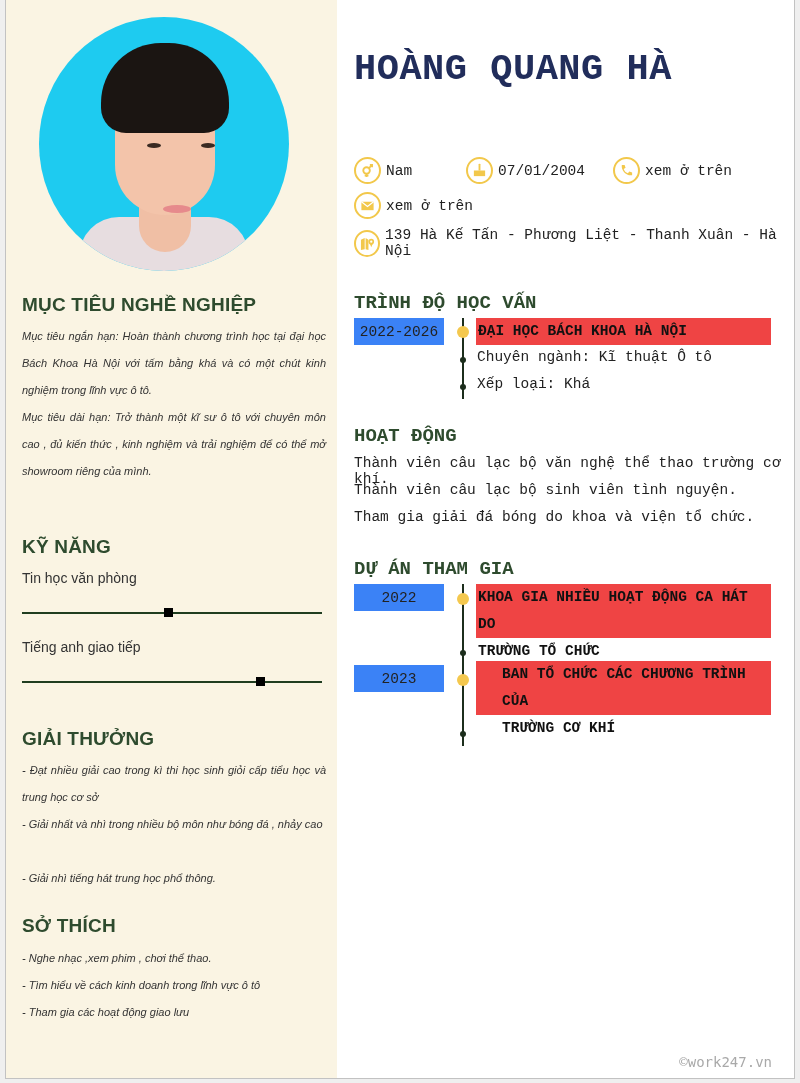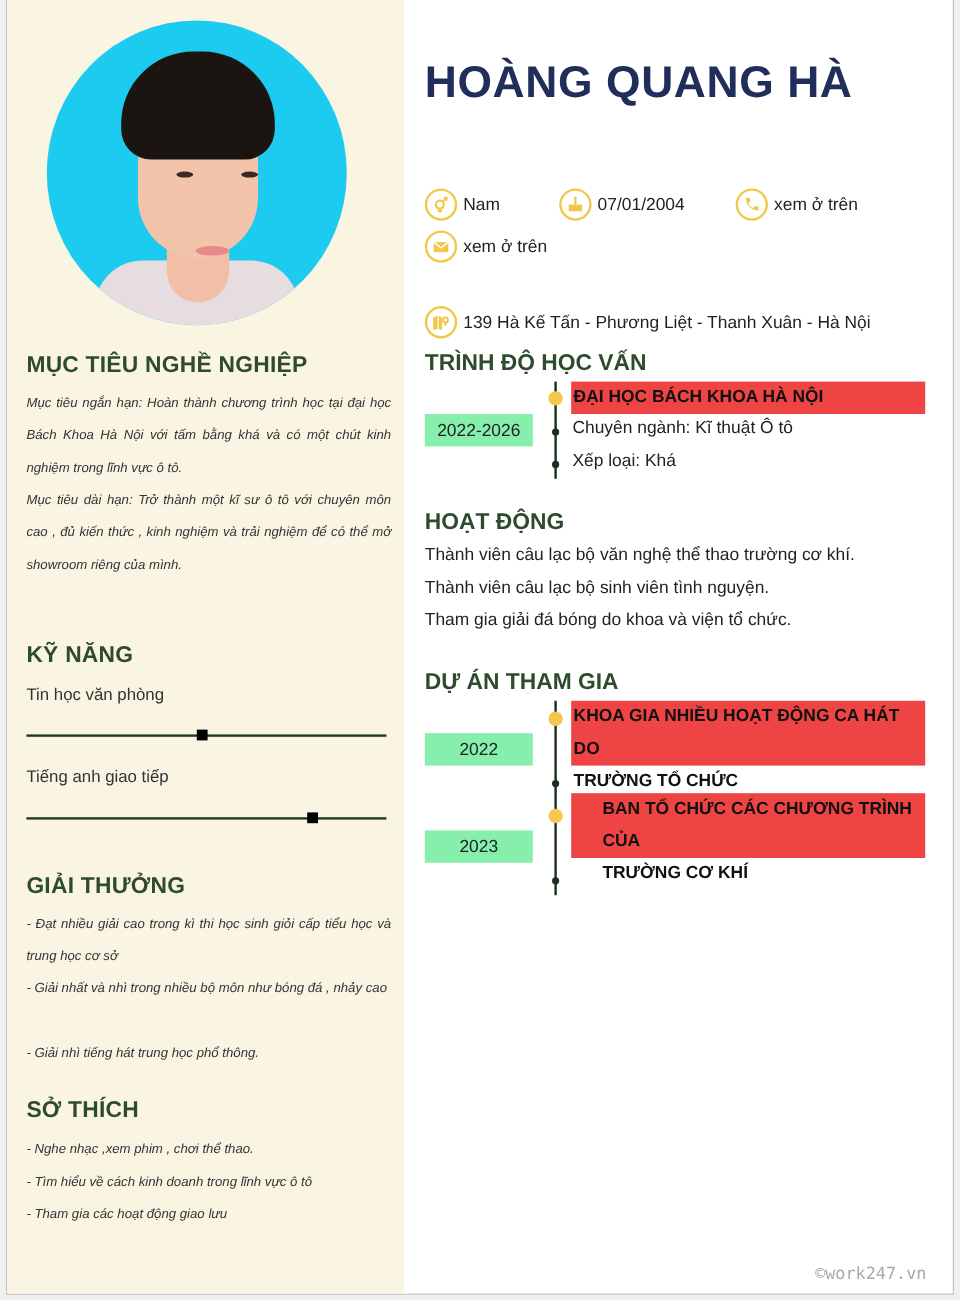--- a/index.html
+++ b/index.html
@@ -32,32 +32,32 @@
   }
   .para-l {
     position: absolute; left: 16px; width: 304px; font-size: 11px; line-height: 27px; color: #333;
     text-align: justify;
     font-style: italic;
   }
   .skill-label { position:absolute; left:16px; font-size:14px; color:#333; }
   .skill-bar { position:absolute; left:16px; width:300px; height:2px; background:#1f3d1f; }
   .skill-knob { position:absolute; top:-4px; width:9px; height:9px; background:#000; }
 
-  .right { position: absolute; left: 331px; top: 0; width: 458px; height: 892px; }
+  .right { position: absolute; left: 331px; top: 0; width: 458px; height: 892px; font-family: Liberation Mono, monospace; }
   .name { position:absolute; left:17px; top:48px; font-size:37px; font-weight:bold; color:#212d5b; letter-spacing:0.5px; }
   .role { position:absolute; left:17px; top:110px; font-size:19px; font-weight:bold; color:#212d5b; }
 
   .info { position:absolute; display:flex; align-items:center; font-size:14.5px; color:#222; }
   .info .ic { width:27px; height:27px; border:2px solid #f2c84b; border-radius:50%; display:flex; align-items:center; justify-content:center; margin-right:5px; }
   .info .ic svg { width:15px; height:15px; }
 
   .sec-title-r { position:absolute; left:17px; font-size:19px; font-weight:bold; color:#2e4b2e; }
 
   .timeline-line { position:absolute; width:2px; background:#1c2e1c; left:125px; }
-  .year-box { position:absolute; left:17px; width:90px; height:27px; background:#86efac; font-size:14.5px; color:#222; display:flex; align-items:center; justify-content:center;margin-top:27px; }
+  .year-box { position:absolute; left:17px; width:90px; height:27px; background:#3b82f6; font-size:14.5px; color:#222; display:flex; align-items:center; justify-content:center; }
   .dot-y { position:absolute; left:120px; width:12px; height:12px; border-radius:50%; background:#f4c84e; }
   .dot-s { position:absolute; left:123px; width:6px; height:6px; border-radius:50%; background:#1c2e1c; }
   .hl-box { position:absolute; left:139px; width:295px; background:#ef4444; font-size:14.5px; font-weight:bold; color:#111; line-height:27px; padding-left:2px; }
   .tl-text { position:absolute; left:140px; font-size:14.5px; color:#222; }
 
   .act { position:absolute; left:17px; font-size:14.5px; color:#222; }
 
   .footer { position:absolute; right:22px; bottom:8px; font-family:"DejaVu Sans Mono", monospace; font-size:14px; color:#a9a9a9; }
 </style>
 </head>
@@ -133,21 +133,21 @@
     </div>
     <div class="info" style="left:17px; top:192px;">
       <span class="ic">
         <svg viewBox="0 0 16 16">
             <rect x="1.5" y="4" width="13" height="9" fill="#f2c84b"></rect>
             <path d="M1.5 4 L8 9 L14.5 4" stroke="#fff" stroke-width="1.3" fill="none"></path>
           </svg>
       </span>
       <span>xem ở trên</span>
     </div>
-    <div class="info" style="left:17px; top:227px;margin-top:28px;">
+    <div class="info" style="left:17px; top:227px;">
       <span class="ic">
         <svg viewBox="0 0 16 16">
             <path d="M1 4 L5 2 L5 14 L1 15 Z M6 2 L9 4 L9 15 L6 14 Z" fill="#f2c84b"></path>
             <circle cx="12" cy="6" r="3" fill="#f2c84b"></circle>
             <path d="M10 7 L12 12 L14 7 Z" fill="#f2c84b"></path>
             <circle cx="12" cy="6" r="1.2" fill="#fff"></circle>
           </svg>
       </span>
       <span>139 Hà Kế Tấn - Phương Liệt - Thanh Xuân - Hà Nội</span>
     </div>

